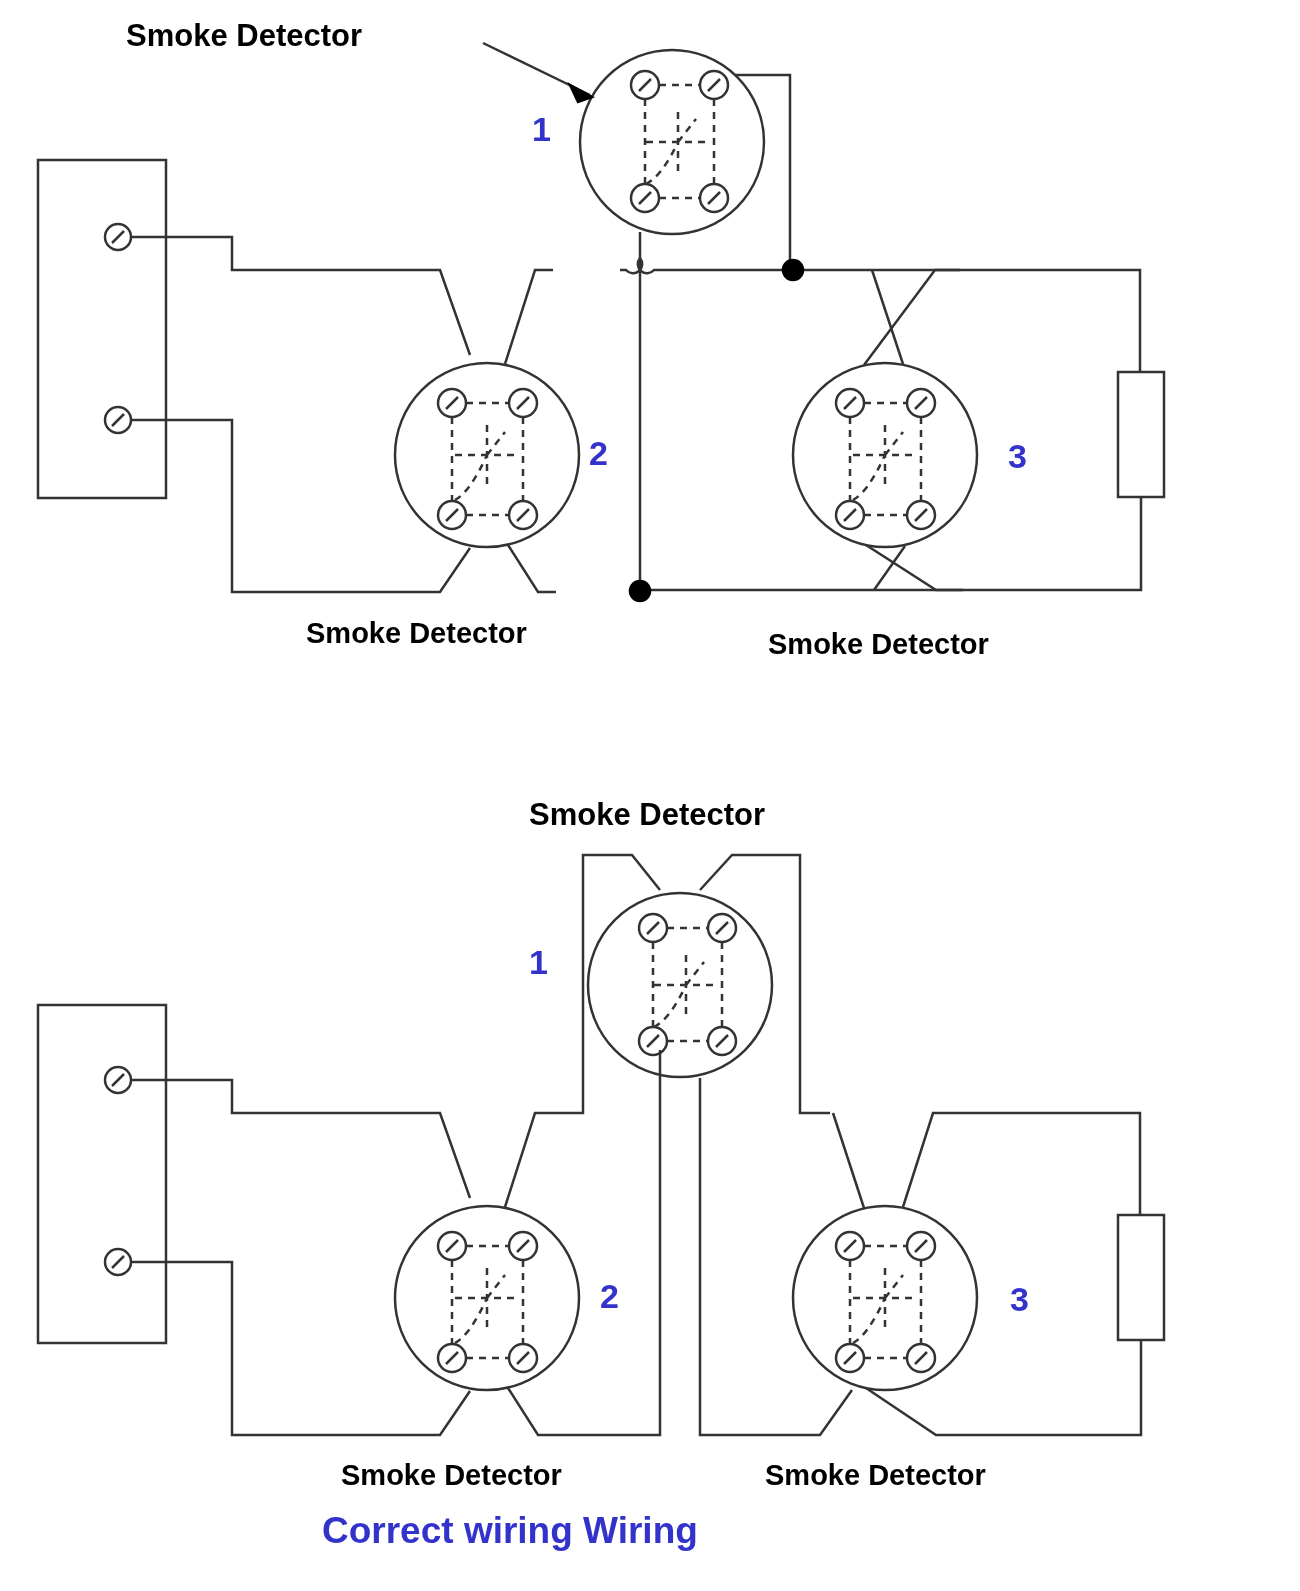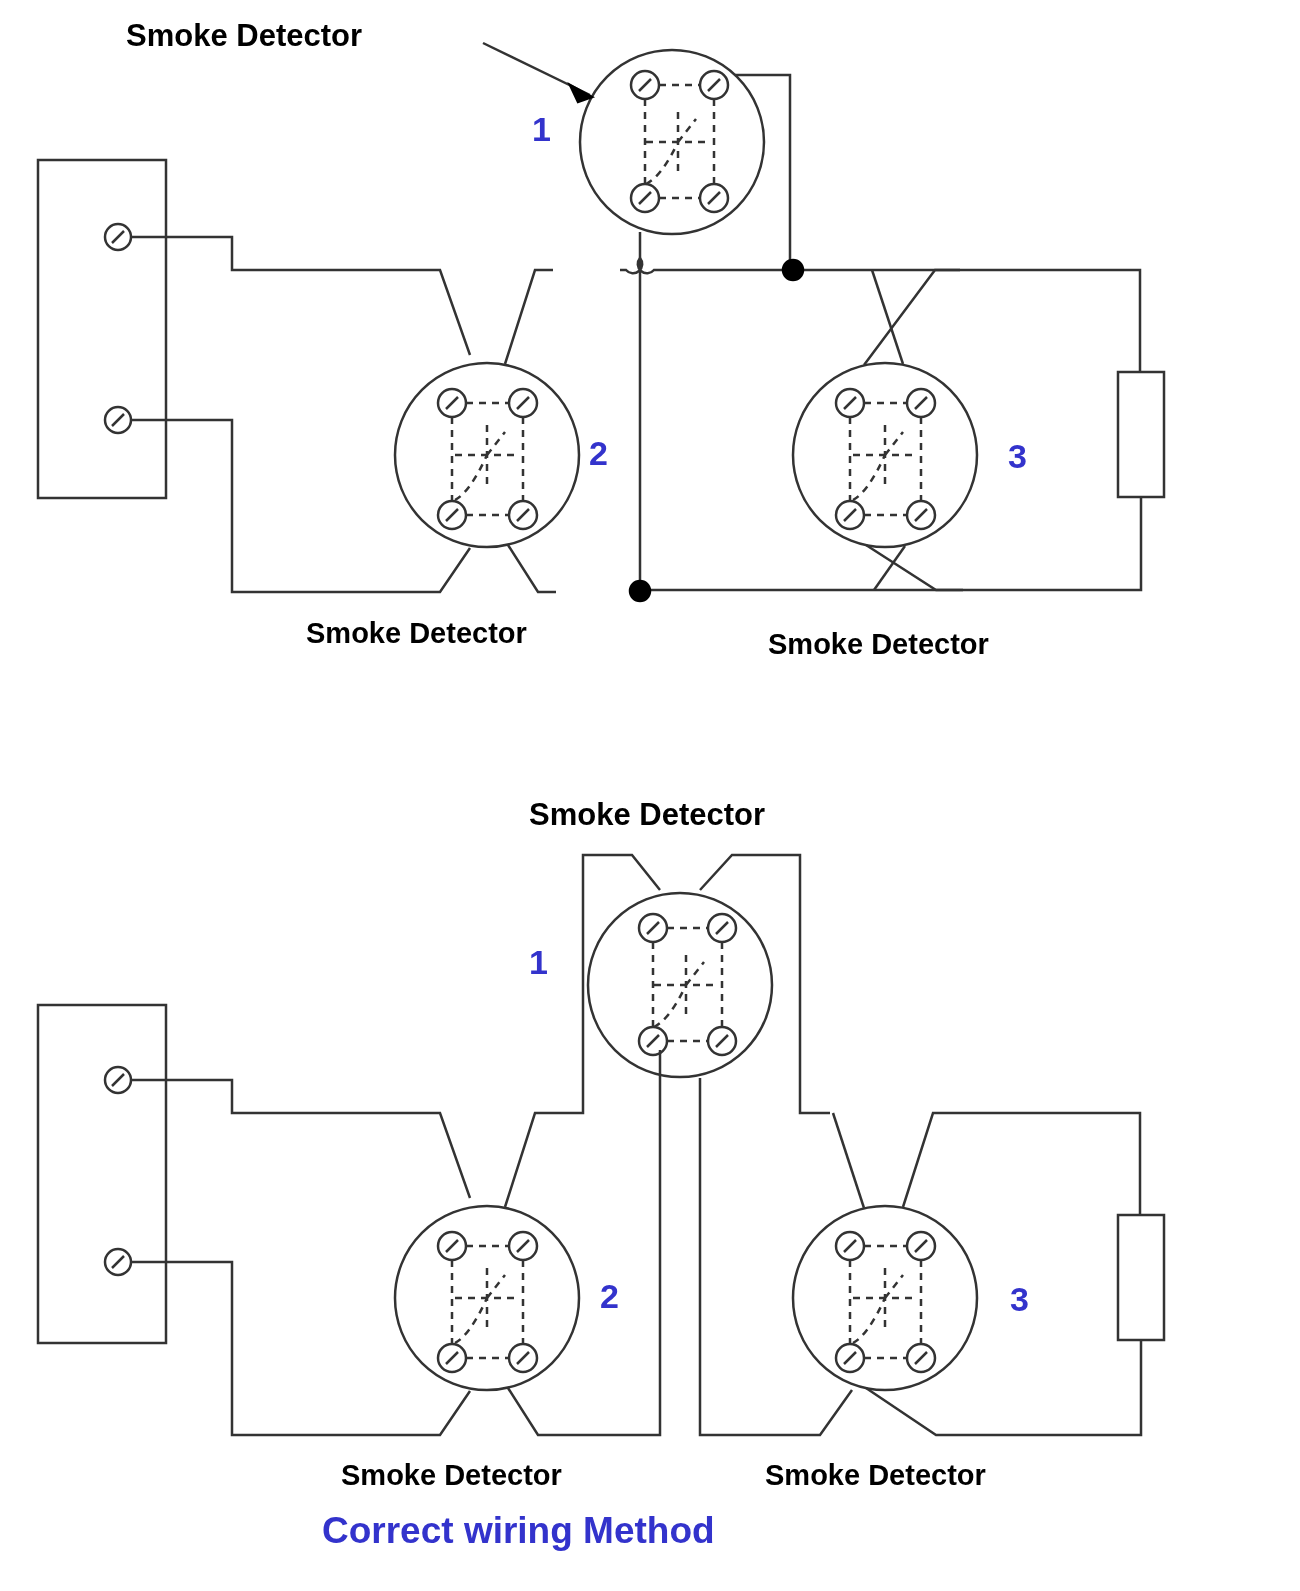--- a/index.html
+++ b/index.html
@@ -263,15 +263,15 @@
   <div class="num" style="left:529px; top:943px;">1</div>
 
   <div class="num" style="left:600px; top:1277px;">2</div>
 
   <div class="num" style="left:1010px; top:1280px;">3</div>
 
   <div class="lbl lbl-black" style="left:341px; top:1459px;">Smoke Detector</div>
 
   <div class="lbl lbl-black" style="left:765px; top:1459px;">Smoke Detector</div>
 
-  <div class="caption" style="left:322px; top:1510px;">Correct wiring Method</div>
+  <div class="caption" style="left:322px; top:1510px;">Correct wiring Wiring</div>
 
 </div>
 
 </body></html>

